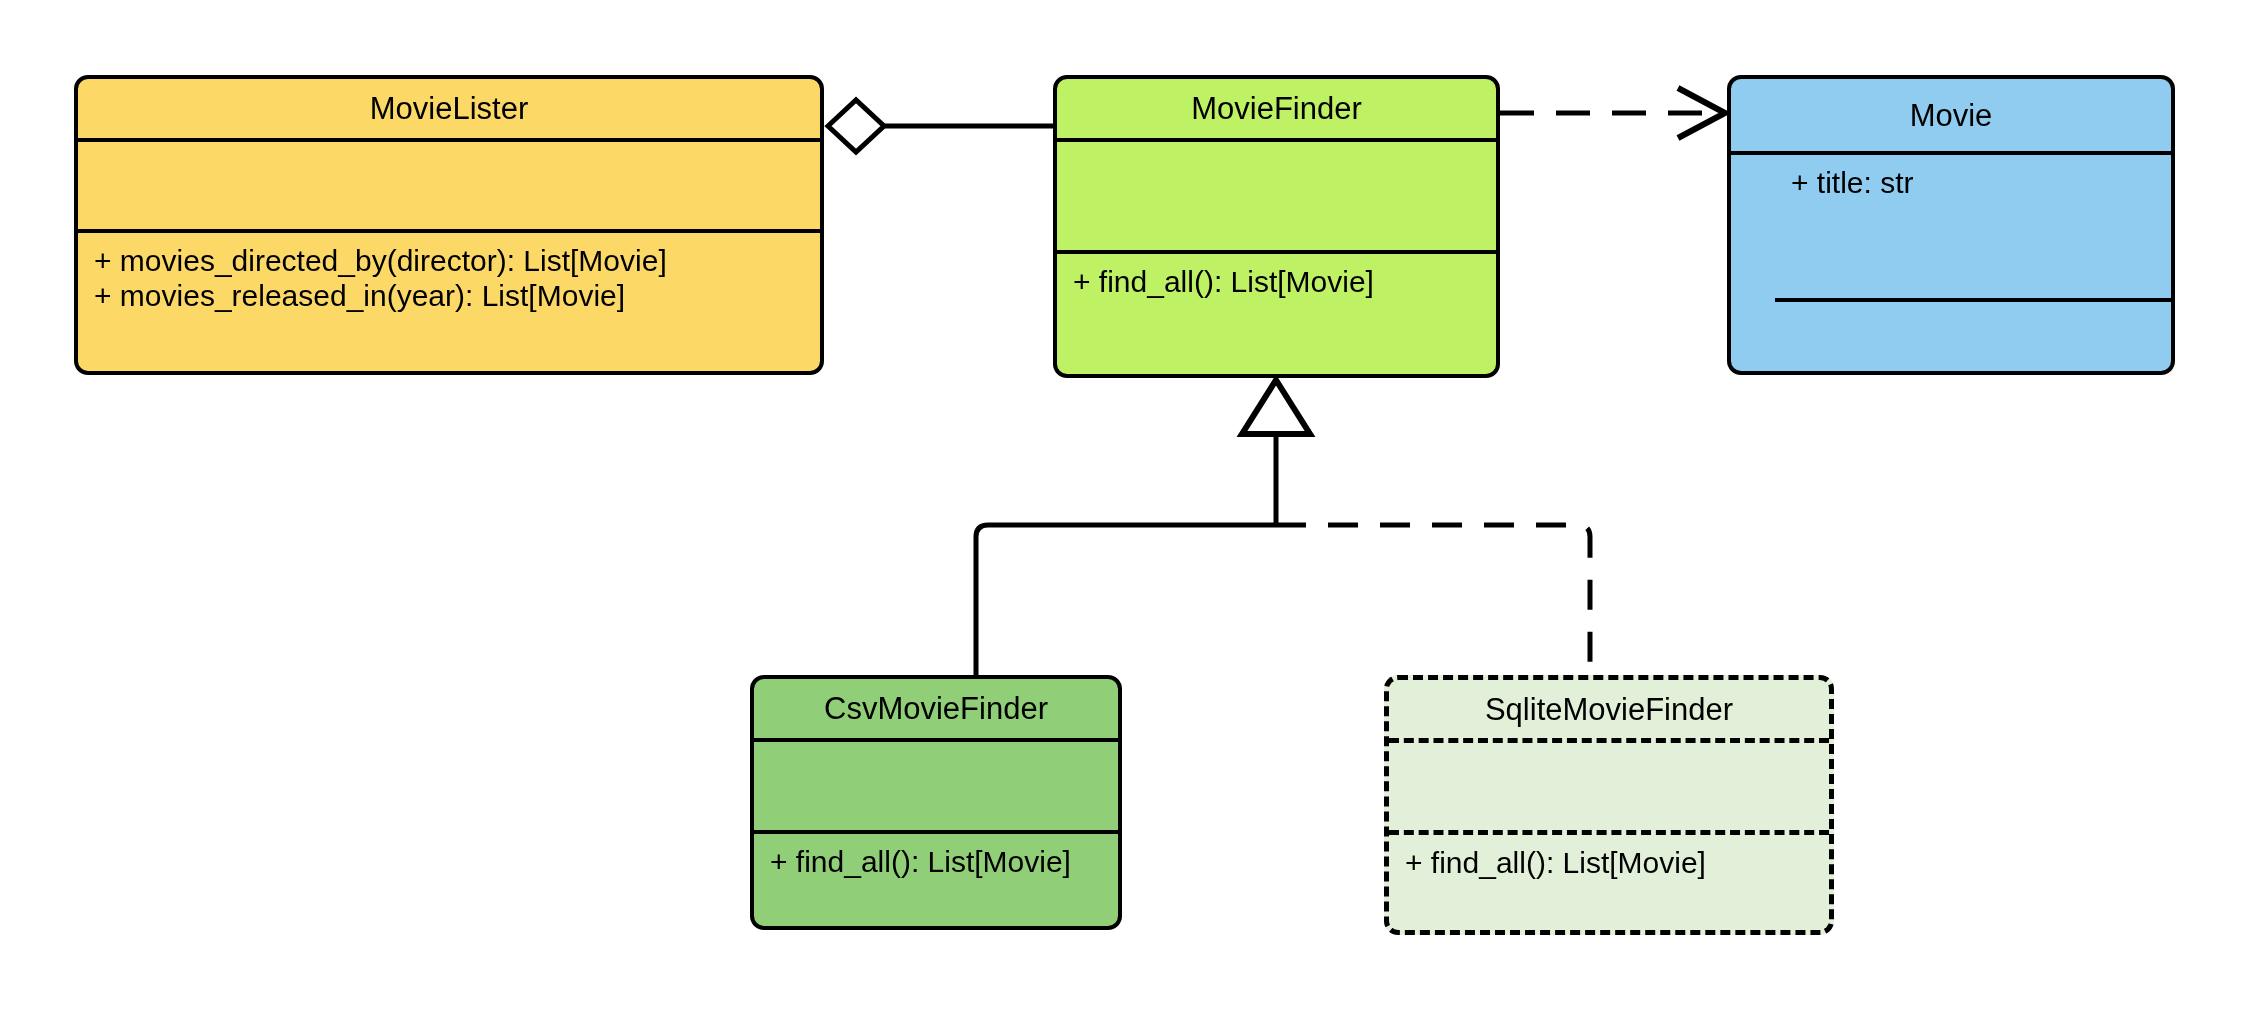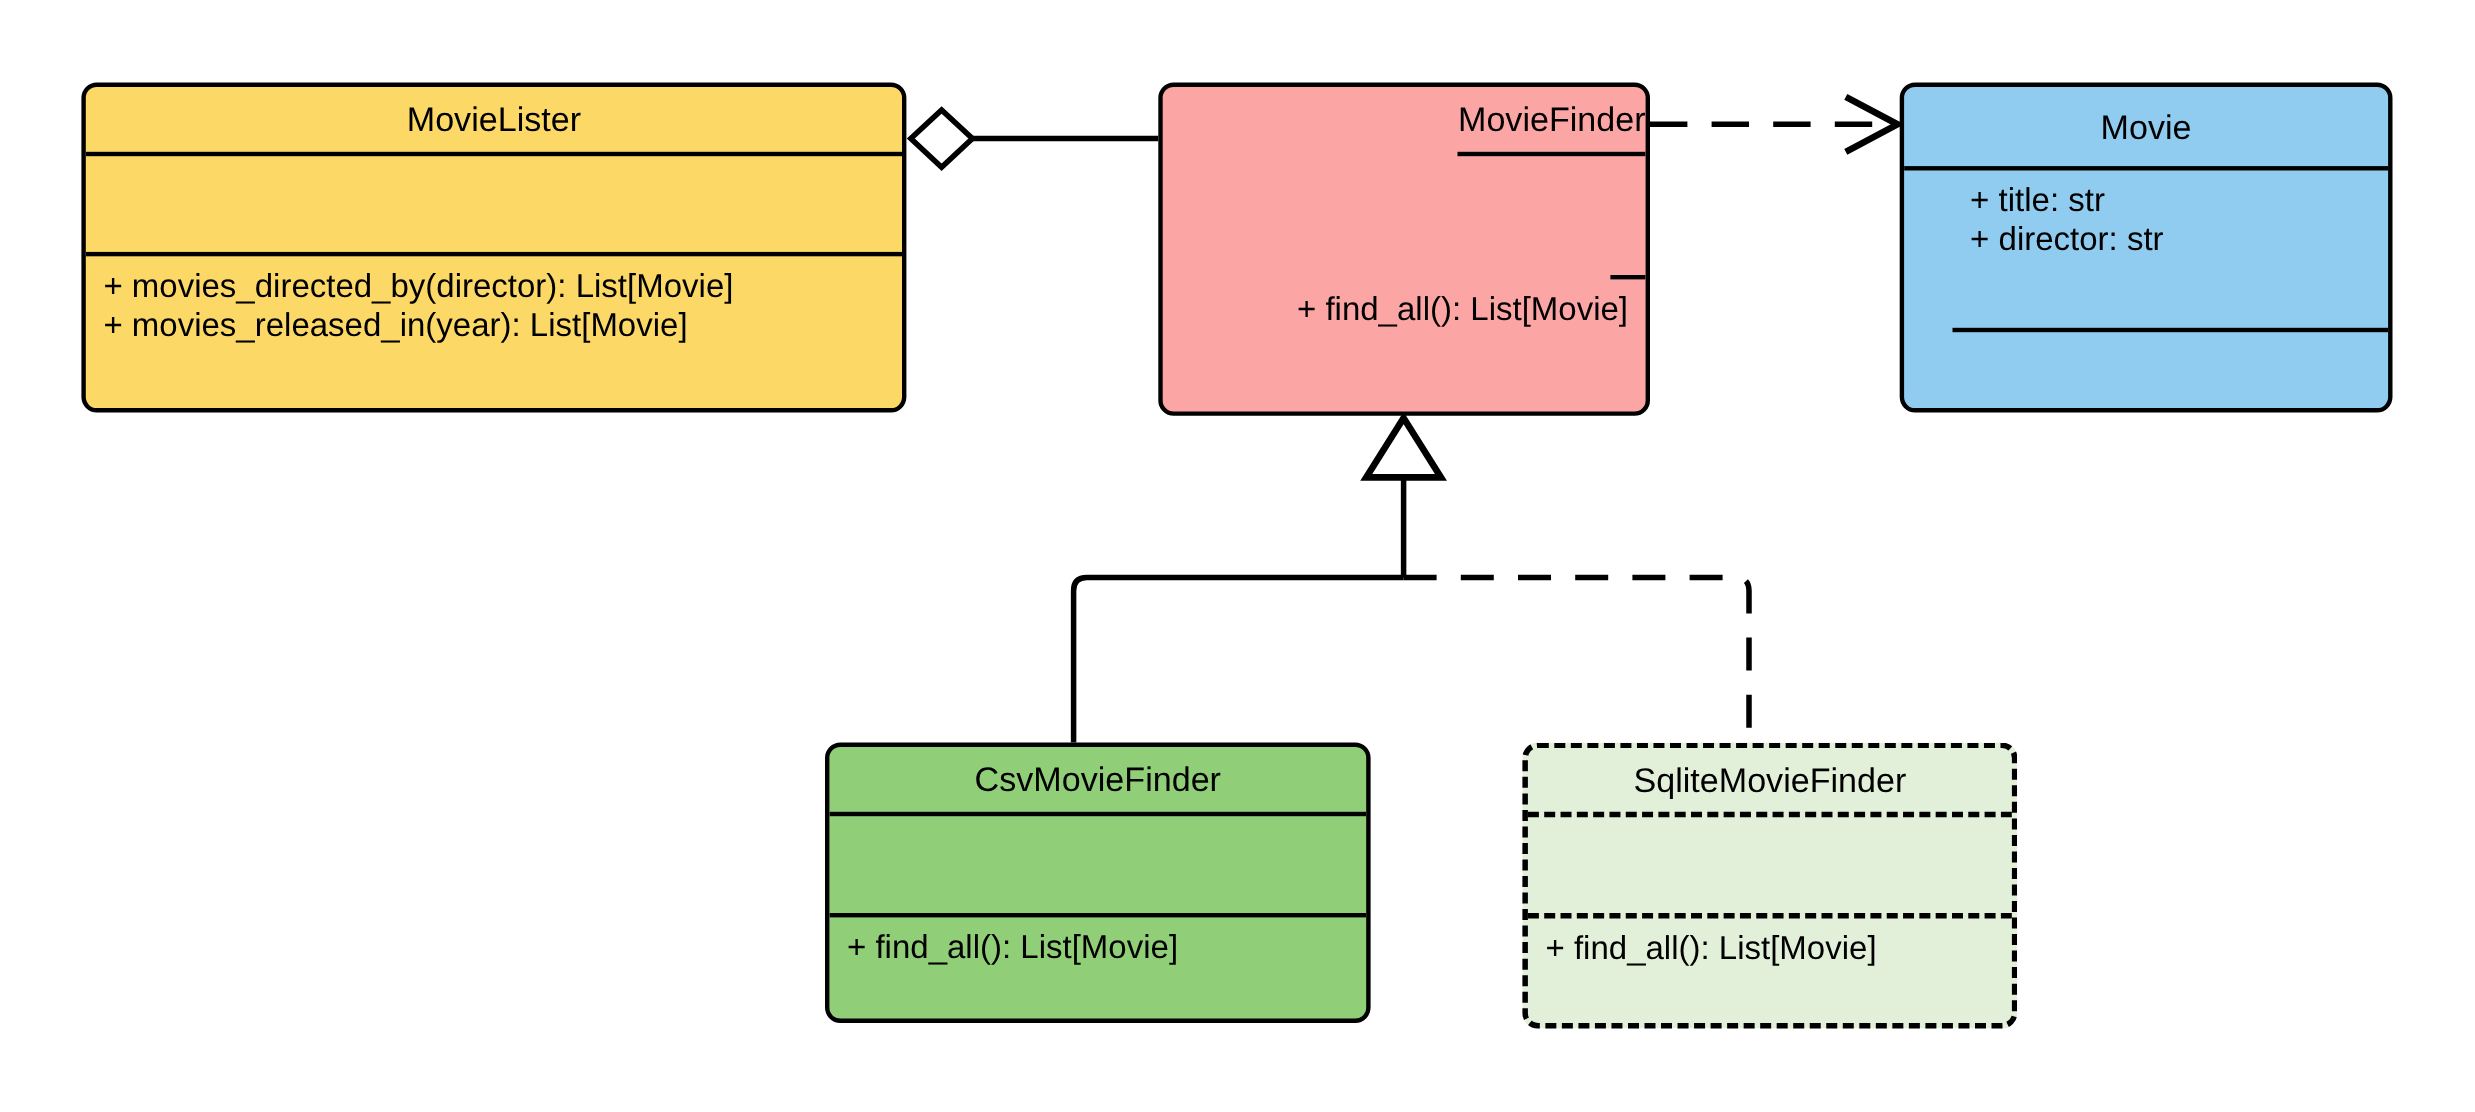--- a/index.html
+++ b/index.html
@@ -82,21 +82,21 @@
   #cls-movielister .cls-attrs { height: 91px; }
 
   #cls-moviefinder      { left: 1053px; top: 75px;  width: 447px; height: 303px; background: #90CE77; }
   #cls-moviefinder .cls-name  { height: 63px; }
   #cls-moviefinder .cls-attrs { height: 112px; }
 
   #cls-movie            { left: 1727px; top: 75px;  width: 448px; height: 300px; background: #90CCF0; }
   #cls-movie .cls-name  { height: 76px; }
   #cls-movie .cls-attrs { height: 147px; margin-left: 44px; }
 
-  #cls-csvmoviefinder   { left: 750px;  top: 675px; width: 496px; height: 255px; background: #90CE77; }
+  #cls-csvmoviefinder   { left: 750px;  top: 675px; width: 372px; height: 255px; background: #90CE77; }
   #cls-csvmoviefinder .cls-name  { height: 63px; }
   #cls-csvmoviefinder .cls-attrs { height: 92px; }
 
   #cls-sqlitemoviefinder { left: 1384px; top: 675px; width: 450px; height: 260px; background: #E2F0D9; }
   #cls-sqlitemoviefinder .cls-name  { height: 63px; }
   #cls-sqlitemoviefinder .cls-attrs { height: 92px; }
 </style>
 </head>
 <body>
 
@@ -136,33 +136,32 @@
 
   <div class="uml-class" id="cls-movielister" style="background: rgb(252, 217, 102);">
     <div class="cls-name">MovieLister</div>
     <div class="cls-attrs"></div>
     <div class="cls-ops">
       <div class="row">+ movies_directed_by(director): List[Movie]</div>
       <div class="row">+ movies_released_in(year): List[Movie]</div>
     </div>
   </div>
 
-  <div class="uml-class" id="cls-moviefinder" style="background: #fca5a5; align-items: flex-end;">
+  <div class="uml-class" id="cls-moviefinder" style="background: #bef264;">
     <div class="cls-name">MovieFinder</div>
     <div class="cls-attrs"></div>
     <div class="cls-ops">
       <div class="row">+ find_all(): List[Movie]</div>
     </div>
   </div>
 
   <div class="uml-class" id="cls-movie" style="background: rgb(144, 204, 240);">
     <div class="cls-name">Movie</div>
     <div class="cls-attrs">
       <div class="row">+ title: str</div>
-      <div class="row">+ director: str</div>
     </div>
     <div class="cls-ops"></div>
   </div>
 
   <div class="uml-class" id="cls-csvmoviefinder" style="background: rgb(144, 206, 119);">
     <div class="cls-name">CsvMovieFinder</div>
     <div class="cls-attrs"></div>
     <div class="cls-ops">
       <div class="row">+ find_all(): List[Movie]</div>
     </div>

